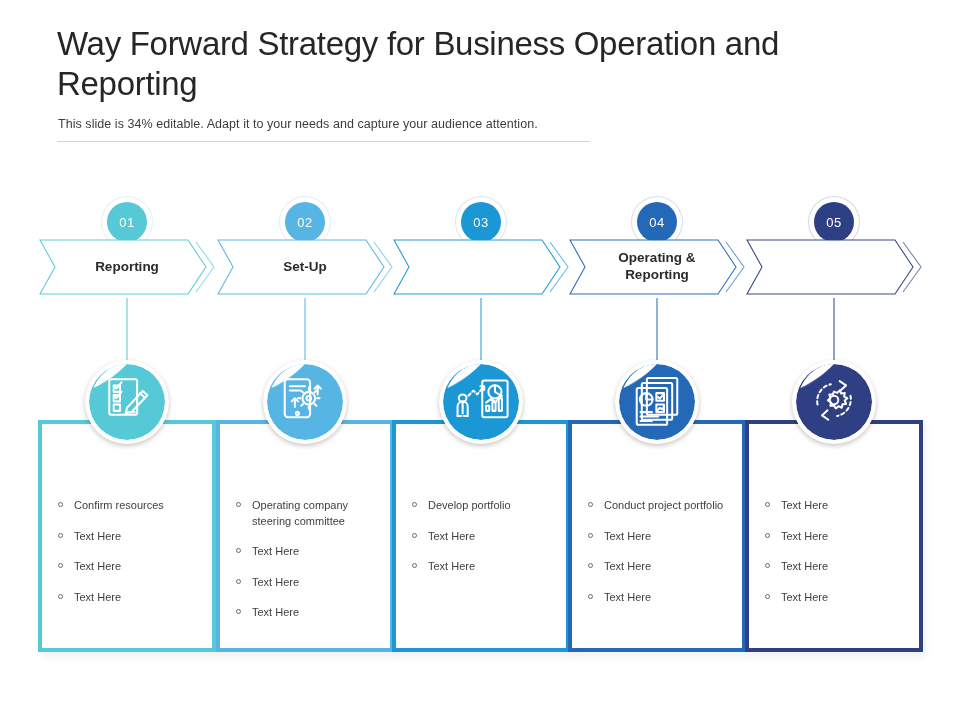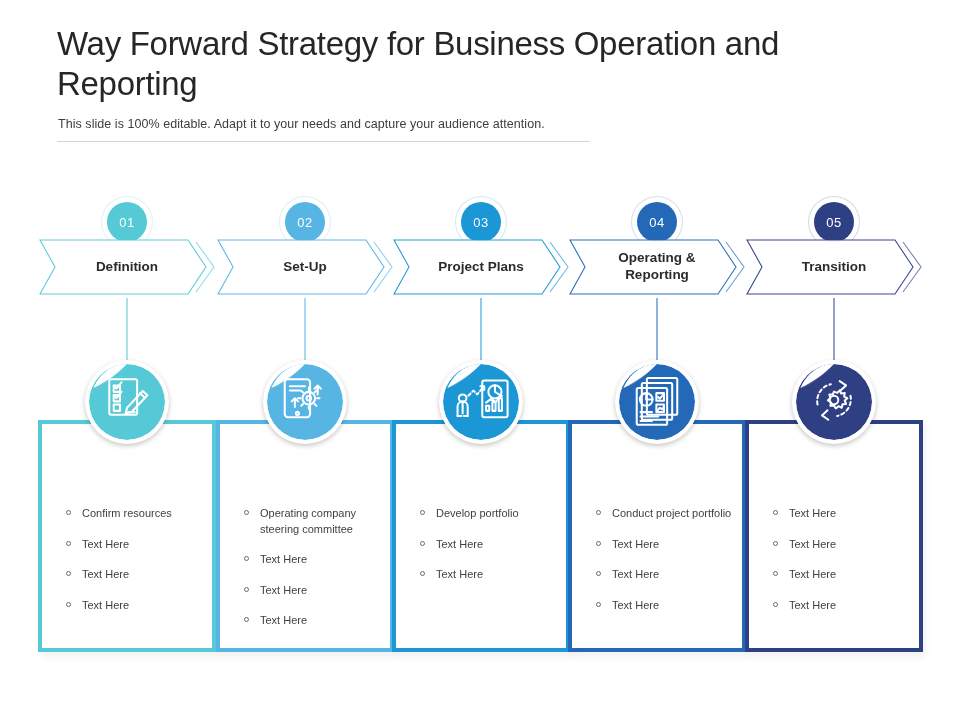--- a/index.html
+++ b/index.html
@@ -193,21 +193,21 @@
     z-index: 0;
   }
   .bullets {
     position: absolute;
     left: 0;
     top: 74px;
     width: 178px;
     padding: 0 8px 0 10px;
     box-sizing: border-box;
     list-style: none;
-    margin: 8px;
+    margin: 0;
   }
   .bullet {
     position: relative;
     padding-left: 22px;
     margin-bottom: 15px;
     font-size: 11px;
     line-height: 1.42;
     color: #3f3f3f;
   }
   .bullet::before {
@@ -220,36 +220,36 @@
     border: 1px solid #6a6a6a;
     border-radius: 50%;
     box-sizing: border-box;
   }
 </style>
 </head>
 <body>
 
 <div class="header">
   <h1 class="title">Way Forward Strategy for Business Operation and Reporting</h1>
-  <p class="subtitle">This slide is 100% editable. Adapt it to your needs and capture your audience attention.</p>
+  <p class="subtitle">This slide is 34% editable. Adapt it to your needs and capture your audience attention.</p>
 </div>
 <div class="rule"></div>
 
 <div class="diagram" id="diagram">
     <div class="column col-0">
       <div class="badge-wrap">
         <div class="badge-ring" style="border-color:#55c9d633"></div>
      <div class="badge-inner" style="background:#55c9d6">01</div>
       </div>
       <div class="banner">
         <svg viewBox="0 0 178 62" xmlns="http://www.w3.org/2000/svg">
         <path d="M2 4 H150 L168 31 L150 58 H2 L17 31 Z" fill="#ffffff" stroke="#55c9d6" stroke-width="1.1" opacity="0.95"></path>
         <path d="M158 6 L176 31 L158 56" fill="none" stroke="#55c9d6" stroke-width="1.1" opacity="0.65"></path>
      </svg>
-     <div class="banner-label">Definition</div>
+     <div class="banner-label">Reporting</div>
       </div>
       <div class="connector" style="background: rgb(85, 201, 214);"></div>
       <div class="box-shadow"></div>
       <div class="box" style="border-color: rgb(85, 201, 214);">
         <ul class="bullets">
           <li class="bullet">Confirm resources</li>
           <li class="bullet">Text Here</li>
           <li class="bullet">Text Here</li>
           <li class="bullet">Text Here</li>
         </ul>
@@ -345,21 +345,20 @@
     <div class="column col-2">
       <div class="badge-wrap">
         <div class="badge-ring" style="border-color:#1b97d533"></div>
      <div class="badge-inner" style="background:#1b97d5">03</div>
       </div>
       <div class="banner">
         <svg viewBox="0 0 178 62" xmlns="http://www.w3.org/2000/svg">
         <path d="M2 4 H150 L168 31 L150 58 H2 L17 31 Z" fill="#ffffff" stroke="#1b97d5" stroke-width="1.1" opacity="0.95"></path>
         <path d="M158 6 L176 31 L158 56" fill="none" stroke="#1b97d5" stroke-width="1.1" opacity="0.65"></path>
      </svg>
-     <div class="banner-label">Project Plans</div>
       </div>
       <div class="connector" style="background: rgb(27, 151, 213);"></div>
       <div class="box-shadow"></div>
       <div class="box" style="border-color: rgb(27, 151, 213);">
         <ul class="bullets">
           <li class="bullet">Develop  portfolio</li>
           <li class="bullet">Text Here</li>
           <li class="bullet">Text Here</li>
         </ul>
       </div>
@@ -456,21 +455,20 @@
     <div class="column col-4">
       <div class="badge-wrap">
         <div class="badge-ring" style="border-color:#2f3f8333"></div>
      <div class="badge-inner" style="background:#2f3f83">05</div>
       </div>
       <div class="banner">
         <svg viewBox="0 0 178 62" xmlns="http://www.w3.org/2000/svg">
         <path d="M2 4 H150 L168 31 L150 58 H2 L17 31 Z" fill="#ffffff" stroke="#2f3f83" stroke-width="1.1" opacity="0.95"></path>
         <path d="M158 6 L176 31 L158 56" fill="none" stroke="#2f3f83" stroke-width="1.1" opacity="0.65"></path>
      </svg>
-     <div class="banner-label">Transition</div>
       </div>
       <div class="connector" style="background: rgb(47, 63, 131);"></div>
       <div class="box-shadow"></div>
       <div class="box" style="border-color: rgb(47, 63, 131);">
         <ul class="bullets">
           <li class="bullet">Text Here</li>
           <li class="bullet">Text Here</li>
           <li class="bullet">Text Here</li>
           <li class="bullet">Text Here</li>
         </ul>

